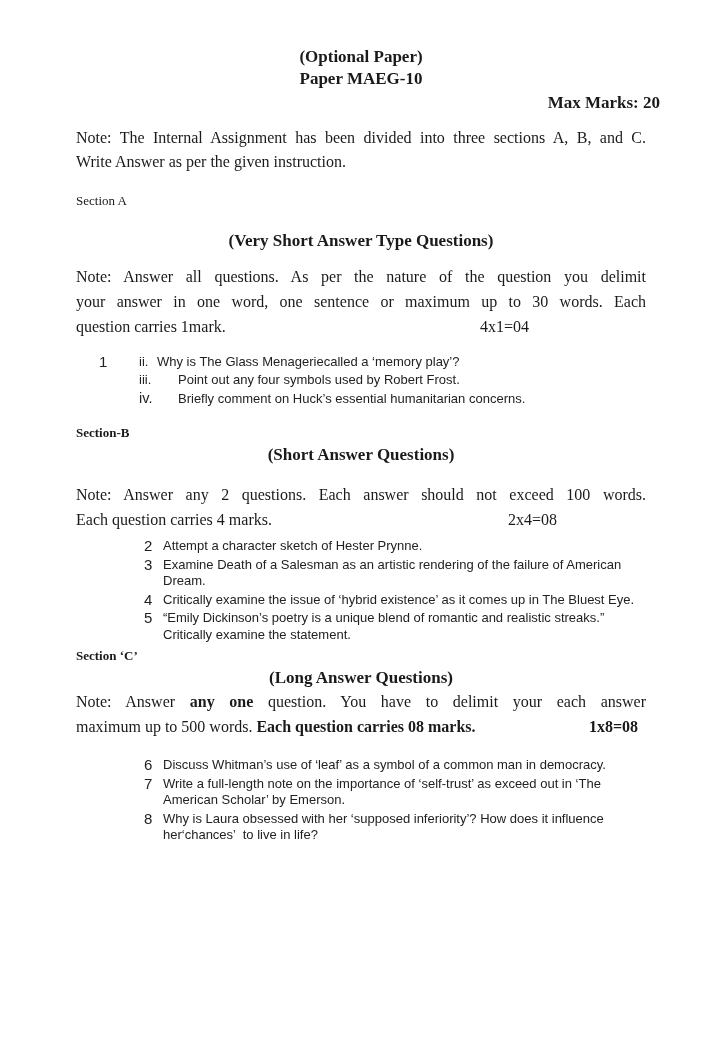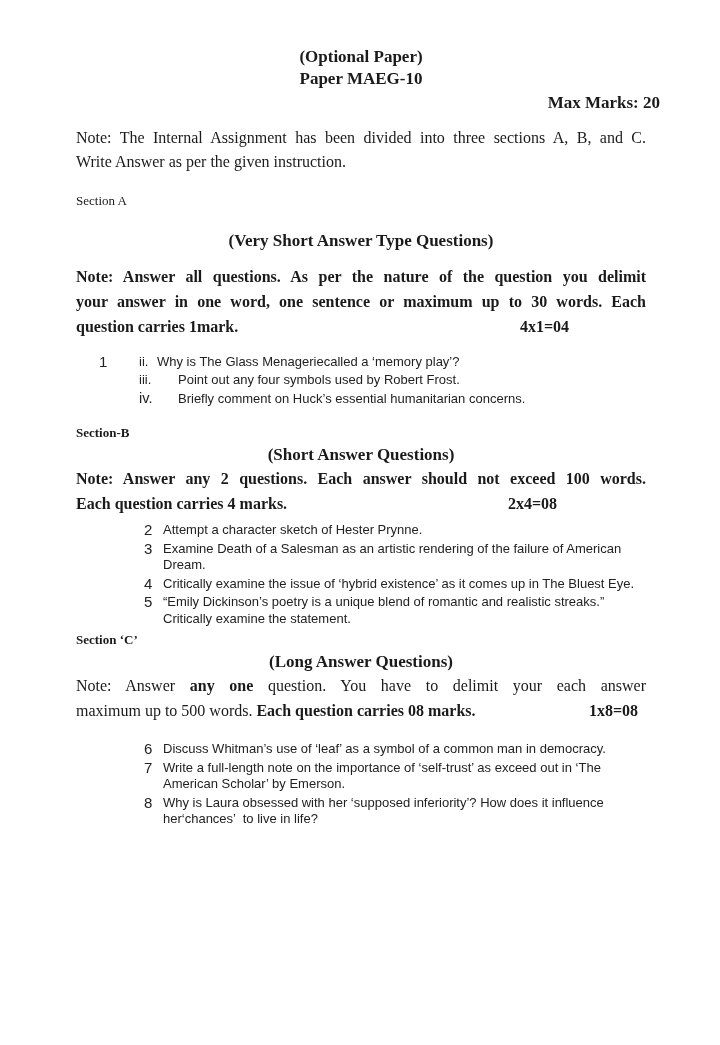--- a/index.html
+++ b/index.html
@@ -14,24 +14,24 @@
     overflow:hidden;
   }
   .title-block { text-align:center; font-weight:bold; font-size:17px; line-height:22px; }
   .max-marks { text-align:right; font-weight:bold; font-size:17px; line-height:22px; margin-top:2px; margin-right:-14px; }
   .intro { margin-top:12px; font-size:16px; line-height:24px; }
   .jline { text-align:justify; text-align-last:justify; }
   .sec-title { text-align:left; font-size:13px; line-height:22px; }
   .sec-title-a { margin-top:16px; font-weight:normal; }
   .sec-sub { text-align:center; font-weight:bold; font-size:17px; line-height:22px; }
   .sub-a { margin-top:18px; }
-  .bnote { font-weight:bold; font-size:16px; line-height:25px; margin-top:12px; }
+  .bnote { font-weight:normal; font-size:16px; line-height:25px; margin-top:12px; }
   .note-last { position:relative; }
   .marks-abs { position:absolute; top:0; }
-  .marks-a { left:444px; }
+  .marks-a { left:404px; }
   .marks-b { left:432px; }
   .q1-block { position:relative; margin-top:14px; font-family:"Liberation Sans", sans-serif; font-size:13px; line-height:18px; color:#222; }
   .q1-num { position:absolute; left:23px; top:0; font-size:15px; }
   .q1-item { padding-left:63px; }
   .rnum { display:inline-block; width:18px; }
   .q1-item:nth-of-type(3) .rnum, .q1-item:nth-of-type(4) .rnum { font-size:14.5px; }
   .q1-item:not(:first-of-type) .q1-text { margin-left:21px; }
   .sec-title-b { margin-top:14px; font-weight:bold; }
   .sec-title-c { font-weight:bold; }
   .qlist { margin-top:6px; font-family:"Liberation Sans", sans-serif; font-size:13px; line-height:16.5px; color:#222; }
@@ -82,21 +82,21 @@
       <span class="rnum">iii.</span><span class="q1-text">Point out any four symbols used by Robert Frost.</span>
     </div>
     <div class="q1-item">
       <span class="rnum">iv.</span><span class="q1-text">Briefly comment on Huck’s essential humanitarian concerns.</span>
     </div>
   </div>
 
   <div class="sec-title sec-title-b">Section-B</div>
   <div class="sec-sub">(Short Answer Questions)</div>
 
-  <div class="bnote" style="margin-top:0;">
+  <div class="bnote" style="margin-top:16px;">
     <div class="jline">Note: Answer any 2 questions. Each answer should not exceed 100 words.</div>
     <div class="note-last">
       <span>Each question carries 4 marks.</span>
       <span class="marks-abs marks-b">2x4=08</span>
     </div>
   </div>
 
   <div class="qlist">
     <div class="q-row">
       <span class="q-num">2</span>

